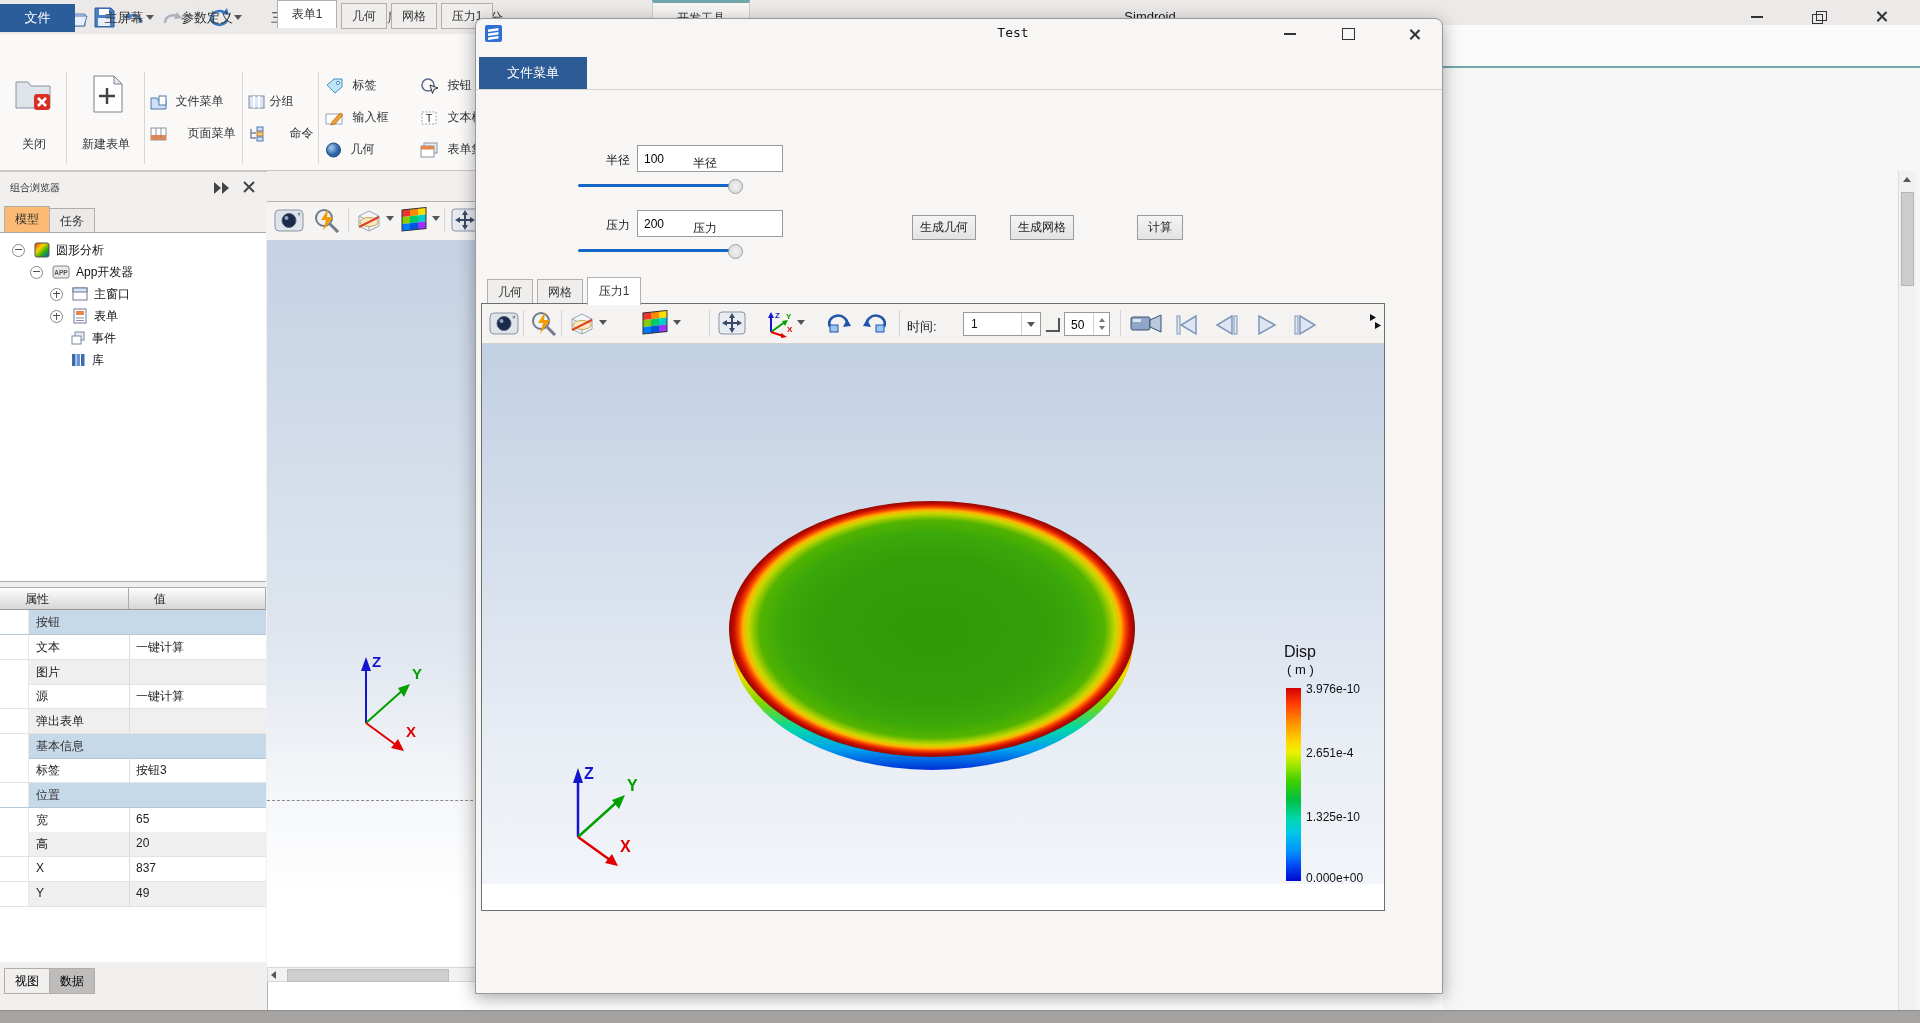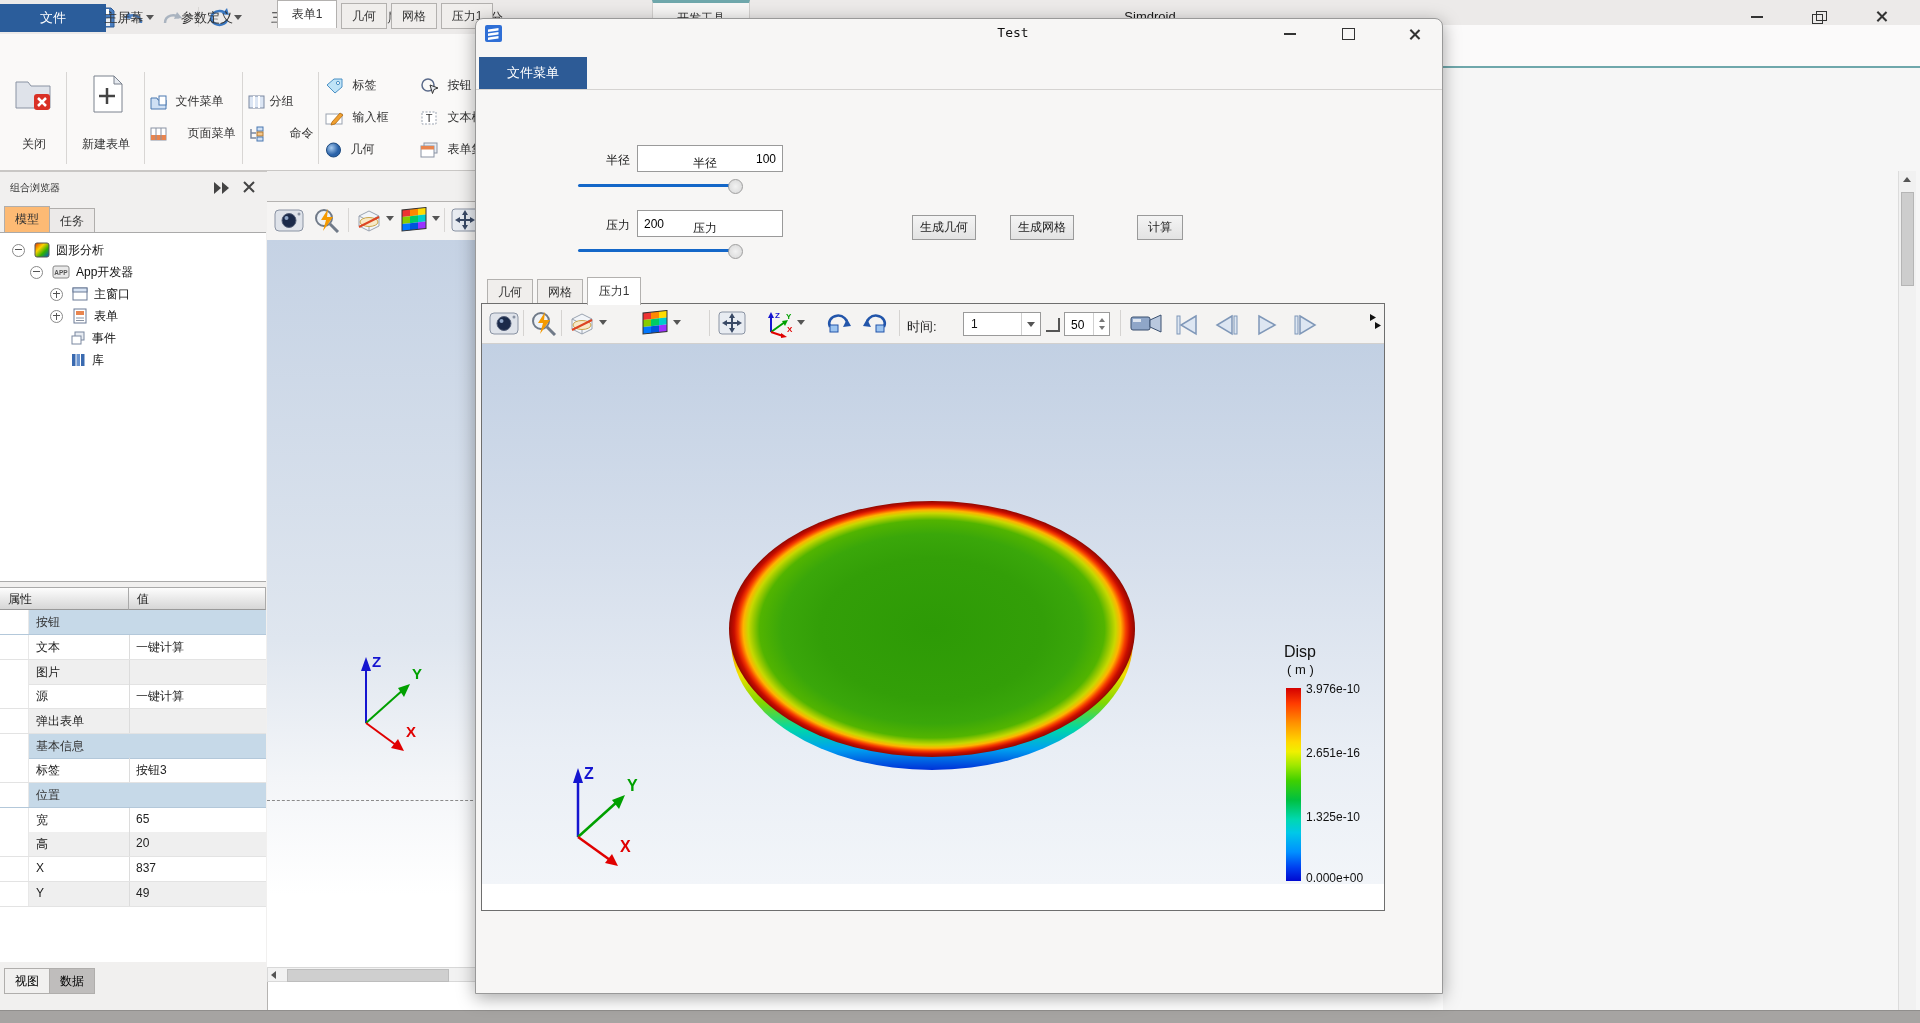--- a/index.html
+++ b/index.html
@@ -38,21 +38,21 @@
   .ptab{height:24px;font-size:12px;color:#333;text-align:center;line-height:24px;border:1px solid #b0aeac;background:#eceae9}
   .ptab.active{background:#fdba74;border-bottom:1px solid #fff;height:26px}
   #tree-box{left:0;top:60px;width:266px;height:348px;background:#fff;border-top:1px solid #aaa;border-bottom:1px solid #aaa}
   .trow{position:absolute;height:22px;display:flex;align-items:center}
   .tlabel{font-size:12px;color:#111;margin-left:6px}
   .exp{position:relative;width:11px;height:11px;border:1px solid #898989;border-radius:50%;background:#fff}
   .exp:before{content:"";position:absolute;left:2px;top:4.5px;width:7px;height:1.4px;background:#555}
   .exp.plus:after{content:"";position:absolute;left:4.8px;top:2px;width:1.4px;height:7px;background:#555}
   
   #prop-table{left:0;top:415px;width:266px;height:374px;background:#fff;border-top:1px solid #aaa}
-  .ph{position:absolute;top:0;height:22px;background:linear-gradient(#fdfdfd,#d6d6d6);border-bottom:1px solid #999;border-right:1px solid #aaa;font-size:12px;color:#222;line-height:22px;padding-left:8px;box-sizing:border-box}
+  .ph{position:absolute;top:0;height:22px;background:linear-gradient(#fdfdfd,#d6d6d6);border-bottom:1px solid #999;border-right:1px solid #aaa;font-size:12px;color:#222;line-height:22px;padding-left:25px;box-sizing:border-box}
   .pr{position:absolute;left:0;width:266px;height:25px;box-sizing:border-box;border-bottom:1px solid #e3e3e3}
   .pr .nm{position:absolute;left:36px;top:4px;font-size:12px;color:#222}
   .pr .vl{position:absolute;left:136px;top:4px;font-size:12px;color:#222}
   .pr .csep{position:absolute;left:129px;top:0;width:1px;height:100%;background:#dcdcdc}
   .pr.group{background:#c6d9e8;border-bottom:1px solid #b3c8da}
   .pr.group .nm{left:36px;color:#333}
   .pr.alt{background:#efefef}
   .gutter{position:absolute;left:0;top:0;width:28px;height:100%;background:#fff;border-right:1px solid #e8e8e8}
   .btab{height:24px;font-size:12px;text-align:center;line-height:24px;border:1px solid #b0aeac}
   
@@ -186,21 +186,21 @@
       <span class="glyph-restore">
         <span class="b"></span>
         <span class="f"></span>
       </span>
     </div>
   <div class="ab winbtn ctr" style="left:1857px;width:48px">
       <span class="glyph-x"></span>
     </div>
 
   <div id="ribbon-tabs" class="ab"></div>
-  <div class="ab rtab active" style="left:0;width:106px">文件</div>
+  <div class="ab rtab active" style="left:0;width:75px">文件</div>
   <div class="ab rtab" style="left:90px;width:68px">主屏幕</div>
   <div class="ab rtab" style="left:166px;width:82px">参数定义</div>
   <div class="ab rtab" style="left:256px;width:82px">三维建模</div>
   <div class="ab rtab" style="left:346px;width:82px">材料属性</div>
   <div class="ab rtab" style="left:436px;width:82px">网格剖分</div>
 
   <div id="ribbon-body" class="ab"></div>
   <div class="ab" style="left:6px;top:70px;width:56px;height:96px">
     <svg class="ab" style="left:8px;top:6px" width="40" height="36">
         <path d="M2 6 h12 l3 4 h19 v22 h-34 z" fill="#dfe3ea" stroke="#8a93a3"></path>
@@ -570,21 +570,21 @@
   <div class="ab ctr" style="left:1394px;top:20px;width:40px;height:28px">
       <span class="glyph-x"></span>
     </div>
 
   <div id="dlg-menutab" class="ab ctr">
       <span>文件菜单</span>
     </div>
   <div id="dlg-sep" class="ab"></div>
 
   <div class="ab fld-label" style="left:590px;top:152px;width:40px">半径</div>
-  <input class="fld-input" style="left: 637px; top: 145px; text-align: right;" value="100">
+  <input class="fld-input" style="left: 637px; top: 145px;" value="100">
   <div class="ab slider-track" style="left:578px;top:184px"></div>
   <div class="ab slider-thumb" style="left:728px;top:179px"></div>
   <div class="ab txt" style="left:693px;top:155px">半径</div>
 
   <div class="ab fld-label" style="left:590px;top:217px;width:40px">压力</div>
   <input class="fld-input" style="left: 637px; top: 210px;" value="200">
   <div class="ab slider-track" style="left:578px;top:249px"></div>
   <div class="ab slider-thumb" style="left:728px;top:244px"></div>
   <div class="ab txt" style="left:693px;top:220px">压力</div>
 
@@ -753,18 +753,18 @@
       <polygon points="70,111 57,108 64,99" fill="#e00000"></polygon>
     <text x="36" y="24" font-size="16" font-weight="bold" fill="#1515d0">Z</text>
     <text x="79" y="36" font-size="16" font-weight="bold" fill="#00a000">Y</text>
     <text x="72" y="97" font-size="16" font-weight="bold" fill="#e00000">X</text>
   </svg>
 
   <div class="ab" style="left:1284px;top:643px;font-size:16px;color:#111">Disp</div>
   <div class="ab" style="left:1287px;top:662px;font-size:13px;color:#111">( m )</div>
   <div id="legend-bar" class="ab"></div>
   <div class="lg-tick" style="top:682px">3.976e-10</div>
-  <div class="lg-tick" style="top:746px">2.651e-16</div>
+  <div class="lg-tick" style="top:746px">2.651e-4</div>
   <div class="lg-tick" style="top:810px">1.325e-10</div>
   <div class="lg-tick" style="top:871px">0.000e+00</div>
 
 
 </div>
 
 </body></html>

